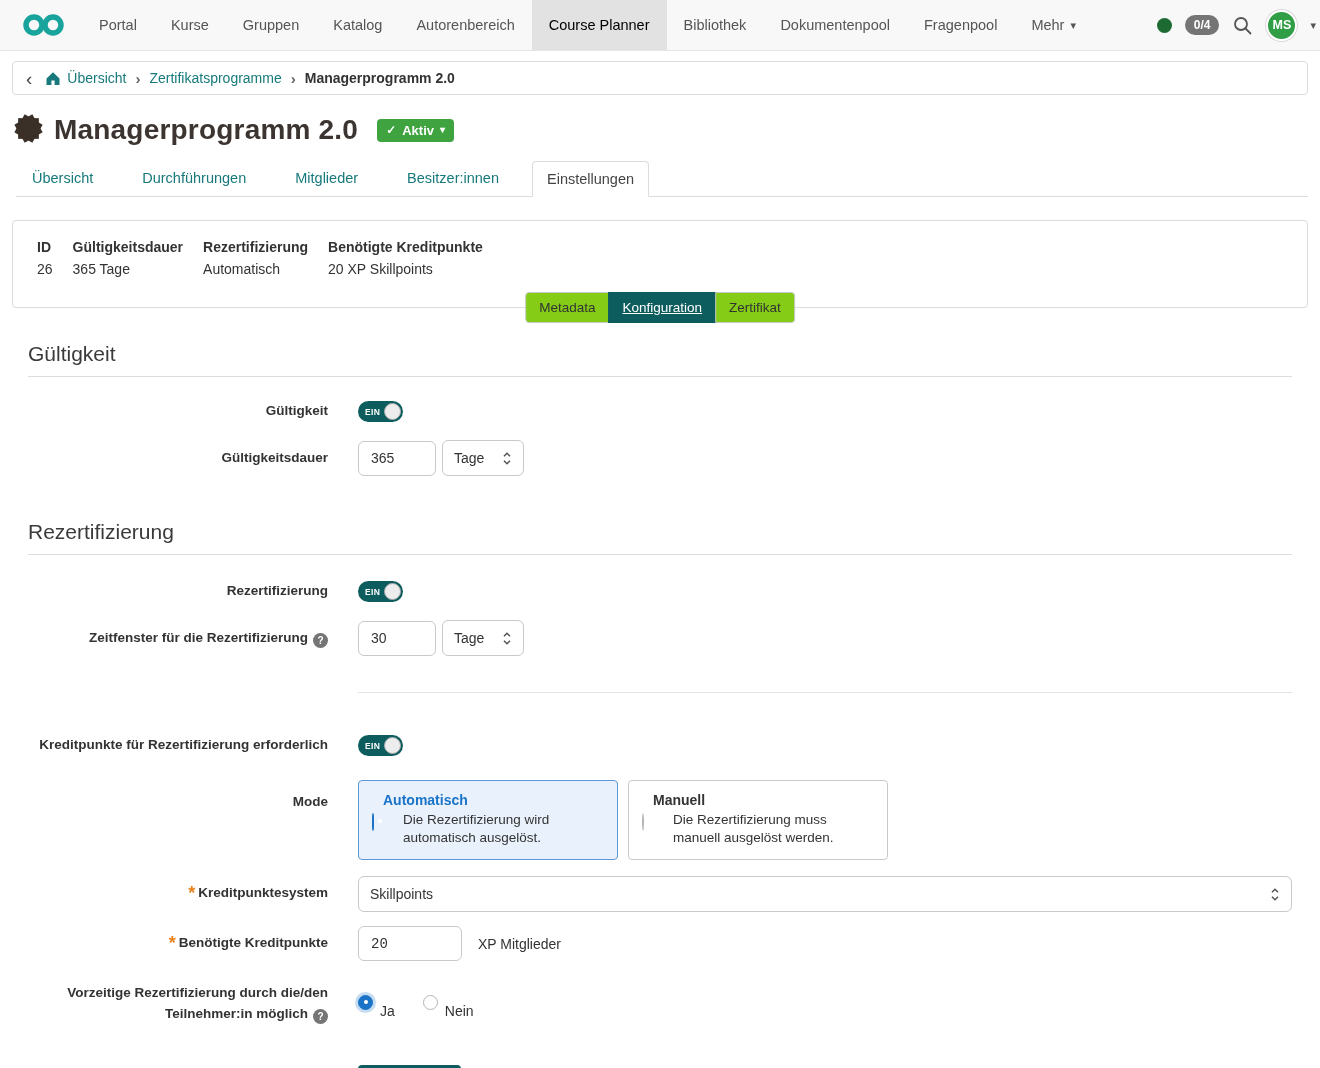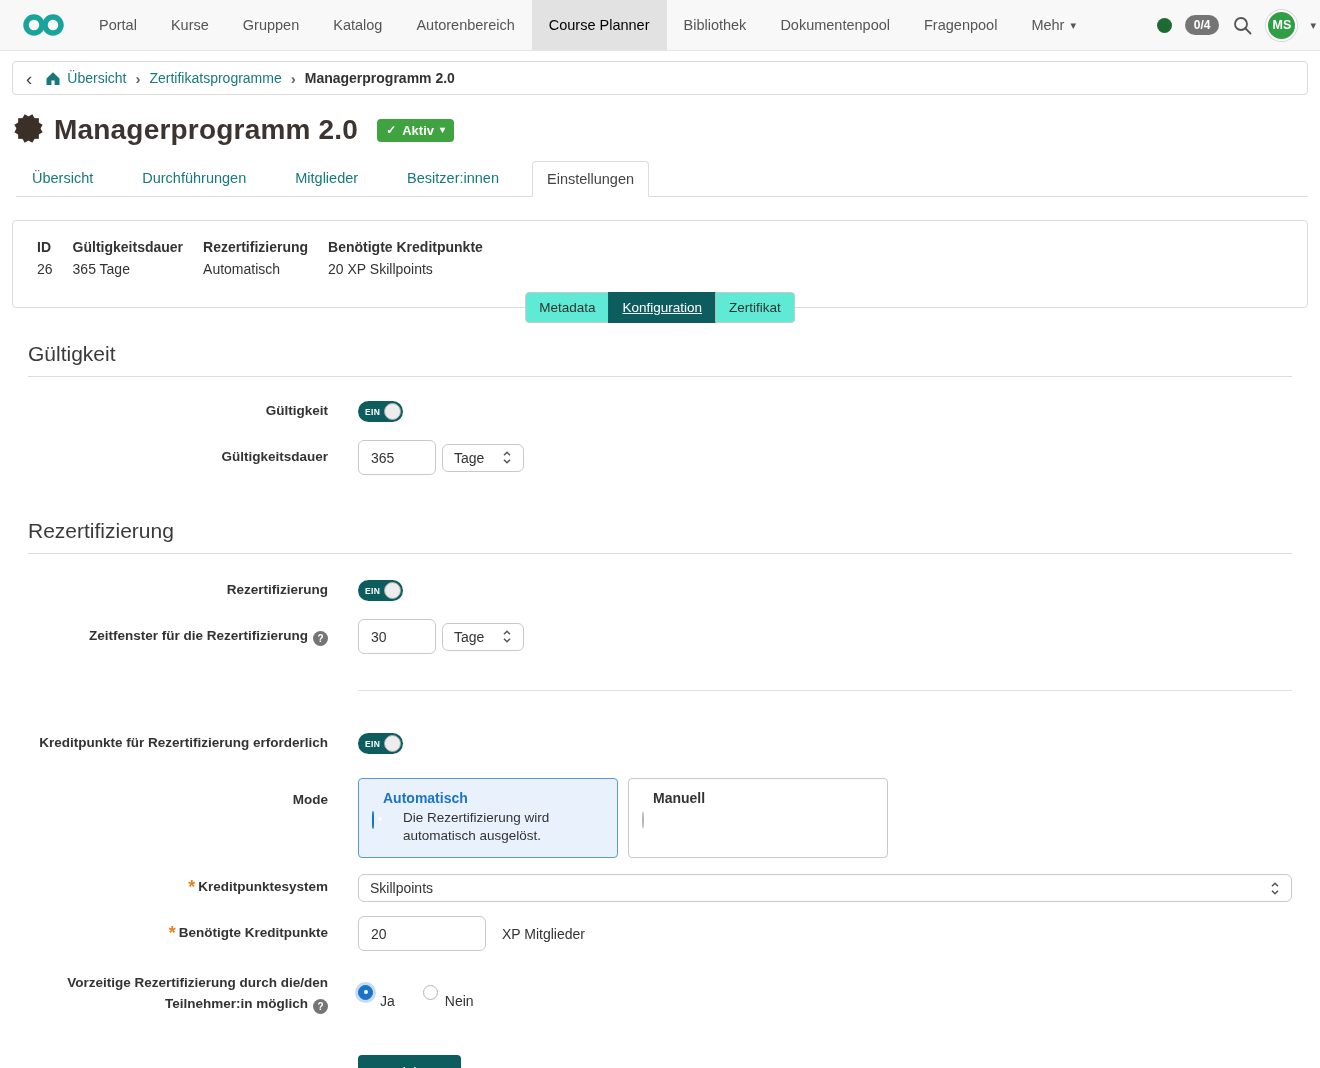--- a/index.html
+++ b/index.html
@@ -42,21 +42,21 @@
   .tabs { display:flex; margin:15px 12px 0 16px; border-bottom:1px solid #dcdcdc; }
   .tab { padding:9px 16px; margin-right:17px; color:#17797b; font-size:14.5px; cursor:pointer; }
   .tab.active { background:#fff; border:1px solid #dcdcdc; border-bottom:1px solid #fff; border-radius:4px 4px 0 0;
                 color:#444; margin-bottom:-1px; padding:9px 14px; }
   
   .info-panel { margin:23px 12px 19px; border:1px solid #dcdcdc; border-radius:4px; padding:18px 12px 30px; position:relative; }
   .info-grid { display:flex; gap:20px; padding-left:12px; }
   .info-col .hdr { font-weight:bold; font-size:14px; color:#333; }
   .info-col .val { margin-top:6px; font-size:14px; color:#333; }
   .segmented { position:absolute; bottom:-16px; left:50%; transform:translateX(-50%); display:flex; }
-  .seg-btn { border:1px solid #c9c9c9; background:#5eead4; color:#333; font-size:13.5px; padding:7px 13px; cursor:pointer; margin-left:-1px; white-space:nowrap; }
+  .seg-btn { border:1px solid #c9c9c9; background:#84cc16; color:#333; font-size:13.5px; padding:7px 13px; cursor:pointer; margin-left:-1px; white-space:nowrap; }
   .seg-btn:first-child { border-radius:4px 0 0 4px; margin-left:0; }
   .seg-btn:last-child { border-radius:0 4px 4px 0; }
   .seg-btn.active { background:#0d5c5e; border-color:#0d5c5e; color:#fff;text-decoration:underline; }
   
   .section { margin:0 28px; }
   .section-title { font-size:21px; font-weight:400; color:#3a3a3a; margin-top:34px; padding-bottom:10px; }
   .rule { border:0; border-top:1px solid #dcdcdc; }
   .form-row { display:flex; align-items:center; margin-top:18px; }
   .form-row.top { align-items:flex-start; }
   .form-label { width:300px; flex-shrink:0; text-align:right; font-weight:bold; font-size:13.5px; color:#333; line-height:1.55; }
@@ -64,22 +64,22 @@
   .required-star { color:#e8821c; font-size:18px; font-weight:bold; margin-right:3px; vertical-align:-2px; }
   .help-icon { display:inline-flex; align-items:center; justify-content:center; width:15px; height:15px; border-radius:50%;
                background:#757575; color:#fff; font-size:10px; font-weight:bold; margin-left:5px; vertical-align:-2px; cursor:pointer; }
   
   .toggle { width:45px; height:21px; border-radius:11px; background:#0d5c5e; position:relative; display:flex; align-items:center; cursor:pointer; }
   .toggle-text { color:#fff; font-size:8.5px; font-weight:bold; margin-left:7px; letter-spacing:.3px; }
   .toggle-knob { position:absolute; right:2px; top:2px; width:17px; height:17px; border-radius:50%; background:#ededed; border:1px solid #aaa; }
   
   .text-input { height:35px; border:1px solid #c9c9c9; border-radius:6px; padding:0 12px; font-size:14px; color:#333;
                 font-family:"Liberation Sans", sans-serif; width:78px; }
-  .text-input.w110 { width:128px; }
-  .select-box { display:flex; align-items:center; justify-content:space-between; height:28px; border:1px solid #c9c9c9;
+  .text-input.w110 { width:104px;font-family:Liberation Mono, monospace; }
+  .select-box { display:flex; align-items:center; justify-content:space-between; height:36px; border:1px solid #c9c9c9;
                 border-radius:6px; padding:0 11px; background:#fff; cursor:pointer; width:82px; }
   .select-box.wide { width:100%; }
   .select-value { font-size:14px; color:#333; }
   .suffix-text { font-size:14px; color:#333; margin-left:10px; }
   .col-divider { border:0; border-top:1px solid #e3e3e3; margin:36px 0 0 330px; }
   
   .mode-cards { display:flex; gap:10px; }
   .radio-card { width:260px; border:1px solid #c9c9c9; border-radius:4px; background:#fff; padding:11px 13px 13px; display:flex; cursor:pointer; }
   .radio-card.selected { border-color:#5a9bd5; background:#e9f2fc; }
   .radio-card .radio-col { padding-top:22px; margin-right:9px; }
@@ -283,20 +283,21 @@
           <div class="radio-col"><span class="radio selected"></span></div>
           <div class="radio-text">
             <div class="card-title">Automatisch</div>
             <div class="card-desc">Die Rezertifizierung wird automatisch ausgelöst.</div>
           </div>
         </div>
         <div class="radio-card">
           <div class="radio-col"><span class="radio"></span></div>
           <div class="radio-text">
             <div class="card-title">Manuell</div>
+            <div class="card-desc">Die Rezertifizierung muss manuell ausgelöst werden.</div>
           </div>
         </div>
       </div>
     </div>
   </div>
 
   <div class="form-row" style="margin-top:16px;justify-content:center;">
     <label class="form-label">
       <span class="required-star">*</span><span>Kreditpunktesystem</span>
     </label>

